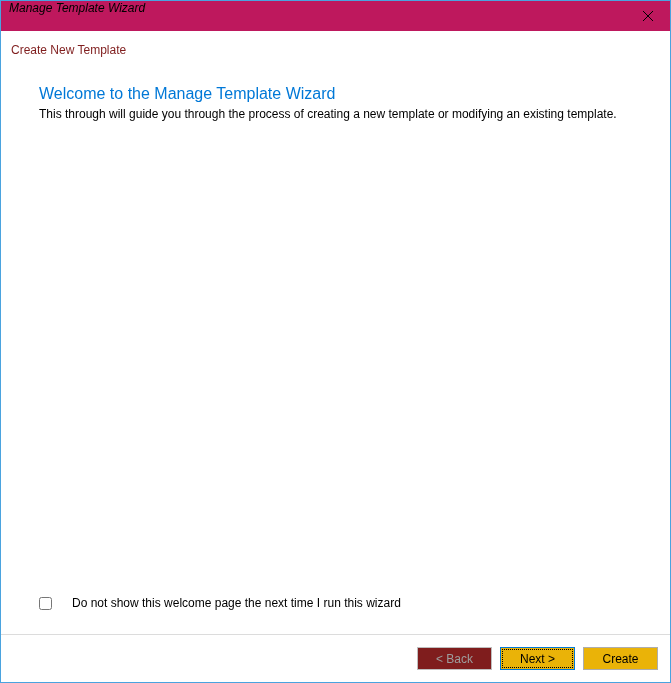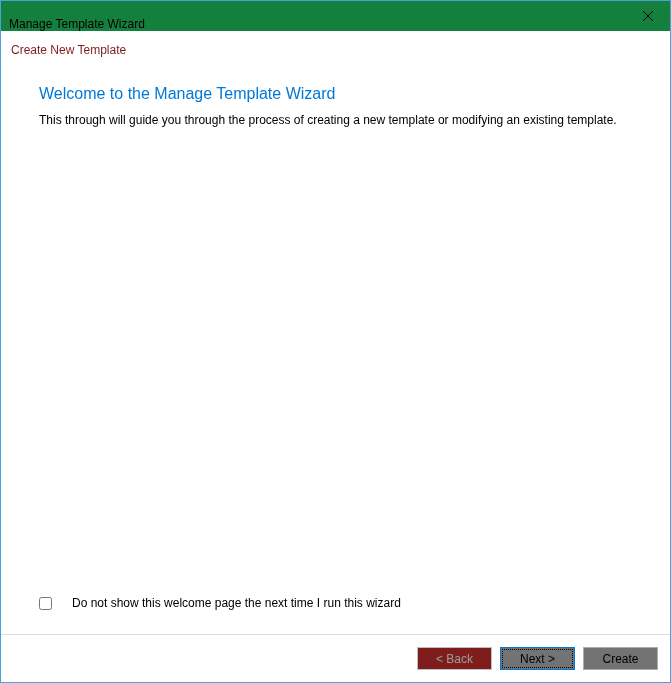--- a/index.html
+++ b/index.html
@@ -19,24 +19,25 @@
       width: 671px;
       height: 683px;
       border: 1px solid #4aa3df;
       background: #fff;
       display: flex;
       flex-direction: column;
     }
     .titlebar {
       height: 30px;
       display: flex;
-      align-items: flex-end;
+      align-items: flex-start;
       justify-content: space-between;
       padding-left: 8px;
-      background: #15803d;
+      background: #be185d;
+      font-style: italic;
     }
     .titlebar-title {
       font-size: 12px;
       color: #000;
     }
     .close-btn {
       width: 45px;
       height: 30px;
       display: flex;
       align-items: center;
@@ -55,21 +56,21 @@
     .content {
       flex: 1;
       padding: 20px 28px 10px 38px;
       display: flex;
       flex-direction: column;
     }
     .welcome-heading {
       font-size: 16px;
       color: #0078d7;
       font-weight: normal;
-      margin-bottom: 10px;
+      margin-bottom: 4px;
     }
     .welcome-body {
       font-size: 12px;
       color: #000;
     }
     .spacer {
       flex: 1;
     }
     .checkbox-row {
       display: flex;
@@ -92,21 +93,21 @@
       display: flex;
       justify-content: flex-end;
       gap: 8px;
       padding: 12px 12px 12px 12px;
     }
     .btn {
       width: 75px;
       height: 23px;
       font-family: inherit;
       font-size: 12px;
-      background: #737373;
+      background: #eab308;
       border: 1px solid #adadad;
       cursor: pointer;
     }
     .btn:disabled {
       color: #9e9e9e;
       border-color: #bfbfbf;
       background: #7f1d1d;
       cursor: default;
     }
     .btn.default {

